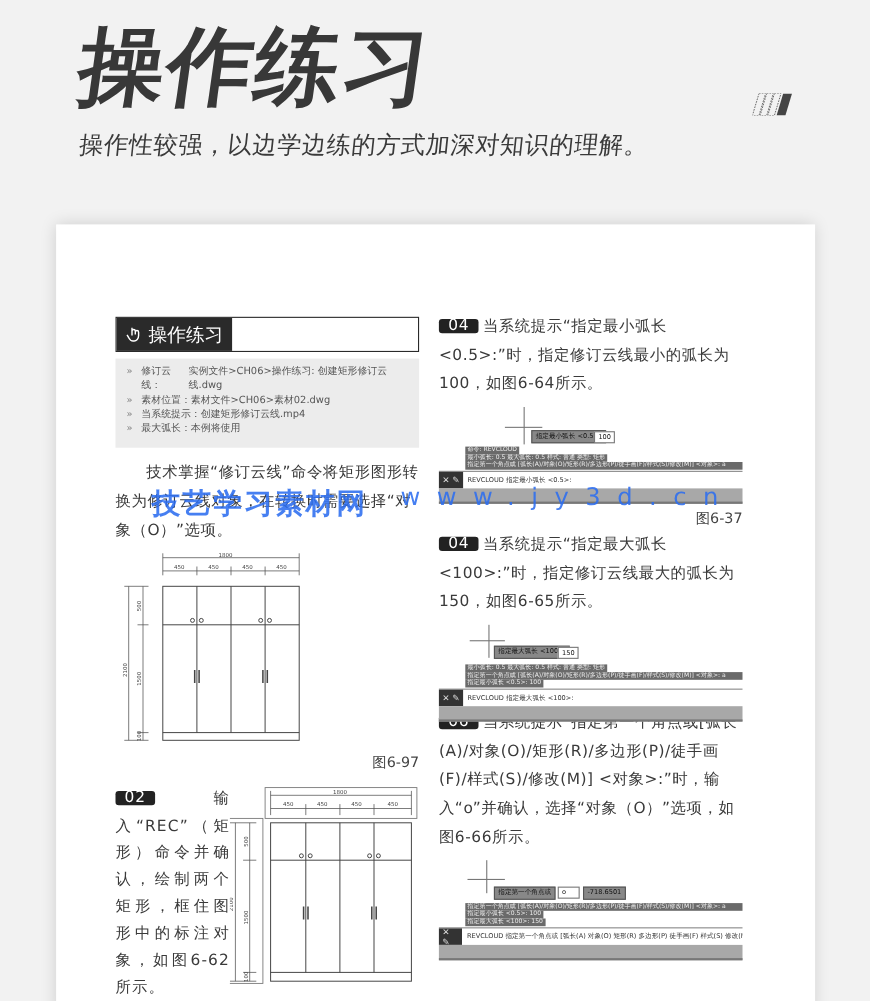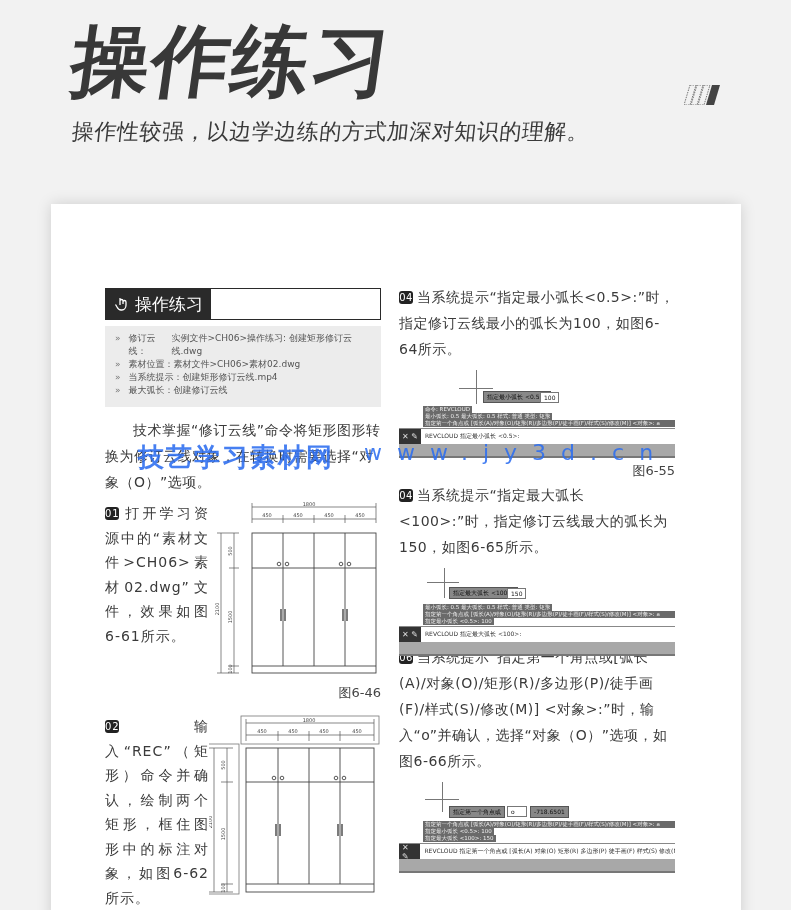--- a/index.html
+++ b/index.html
@@ -17,21 +17,21 @@
 
   .op-header { display: flex; height: 32px; border: 1px solid #2a2a2a; }
   .op-tag { background: #2a2a2a; color: #fff; font-size: 17px; padding: 0 8px; display: flex; align-items: center; gap: 5px; }
   .op-name { flex: 1; font-size: 18px; color: #222; display: flex; align-items: center; padding-left: 8px; }
   .info-box { background: #ececec; padding: 6px 8px 10px 10px; margin-top: 6px; }
   .info-row { font-size: 9px; color: #555; line-height: 13px; display: flex; gap: 8px; }
   .info-row .bullet { color: #777; }
 
   .para { font-size: 14px; line-height: 26px; color: #3a3a3a; letter-spacing: 0.5px; }
   .indent { text-indent: 2em; margin-top: 10px; }
-  .step-num { display: inline-block; background: #222; color: #fff; font-size: 10px; border-radius: 3px; width: 14px; height: 13px; line-height: 13px; text-align: center; margin-right: 4px; vertical-align: 1px; text-indent: 0; }
+  .step-num { display: inline-block; background: #222; color: #fff; font-size: 14px; border-radius: 3px; width: 36px; height: 13px; line-height: 13px; text-align: center; margin-right: 4px; vertical-align: 1px; text-indent: 0; }
 
   .step-block { position: relative; display: flex; }
   .step-text { width: 104px; font-size: 14px; line-height: 24.5px; letter-spacing: 1px; text-align: justify; }
   .fig-caption { font-size: 13px; color: #444; text-align: right; }
 
   .cad-fig { position: relative; width: 276px; height: 68px; margin-top: 8px; }
   .cad-bar { position: absolute; left: 0; width: 276px; height: 16px; background: #fff; border-top: 1px solid #888; display: flex; align-items: center; }
   .cad-bar-icons { background: #333; color: #ddd; font-size: 8px; height: 100%; display: flex; align-items: center; padding: 0 3px; gap: 4px; }
   .cad-bar-text { font-size: 6px; color: #333; padding-left: 4px; white-space: nowrap; overflow: hidden; }
   .cad-gray { position: absolute; left: 0; width: 276px; height: 14px; background: #a8a8a8; border-bottom: 2px solid #777; }
@@ -81,28 +81,27 @@
           <span style="margin-left:-8px">素材文件&gt;CH06&gt;素材02.dwg</span>
         </div>
       <div class="info-row">
           <span class="bullet">»</span>
           <span>当系统提示：</span>
           <span style="margin-left:-8px">创建矩形修订云线.mp4</span>
         </div>
       <div class="info-row">
           <span class="bullet">»</span>
           <span>最大弧长：</span>
-          <span style="margin-left:-8px">创建修订云线</span>
+          <span style="margin-left:-8px">本例将使用</span>
         </div>
     </div>
 
     <p class="para indent">技术掌握“修订云线”命令将矩形图形转换为修订云线对象，在转换时需要选择“对象（O）”选项。</p>
 
     <div class="step-block" style="margin-top:6px">
-      <div class="step-text"><span class="step-num">01</span><span>打开学习资源中的“素材文件&gt;CH06&gt;素材02.dwg”文件，效果如图6-61所示。</span></div>
       <svg width="172" height="175" viewBox="0 0 172 175" style="margin-left:0">
         <g stroke="#555" stroke-width="0.7" fill="none">
           <line x1="43" y1="6" x2="167" y2="6"></line>
             <line x1="43" y1="18" x2="167" y2="18"></line>
           <line x1="43" y1="2" x2="43" y2="22"></line>
             <line x1="74" y1="14" x2="74" y2="22"></line>
             <line x1="105" y1="14" x2="105" y2="22"></line>
             <line x1="136" y1="14" x2="136" y2="22"></line>
             <line x1="167" y1="2" x2="167" y2="22"></line>
           <line x1="12" y1="32" x2="12" y2="172"></line>
@@ -134,21 +133,21 @@
           <text x="89" y="16" text-anchor="middle">450</text>
           <text x="120" y="16" text-anchor="middle">450</text>
           <text x="151" y="16" text-anchor="middle">450</text>
           <text x="0" y="0" transform="translate(10,108) rotate(-90)" text-anchor="middle">2100</text>
           <text x="0" y="0" transform="translate(23,50) rotate(-90)" text-anchor="middle">500</text>
           <text x="0" y="0" transform="translate(23,116) rotate(-90)" text-anchor="middle">1500</text>
           <text x="0" y="0" transform="translate(23,168) rotate(-90)" text-anchor="middle">100</text>
         </g>
       </svg>
     </div>
-    <div class="fig-caption" style="margin-top:8px">图6-46</div>
+    <div class="fig-caption" style="margin-top:8px">图6-97</div>
 
     <div class="step-block" style="margin-top:12px">
       <div class="step-text"><span class="step-num">02</span><span>输入“REC”（矩形）命令并确认，绘制两个矩形，框住图形中的标注对象，如图6-62所示。</span></div>
       <svg width="172" height="182" viewBox="0 0 172 182">
         <g stroke="#777" stroke-width="0.8" fill="none">
           <rect x="32" y="2" width="138" height="28"></rect>
           <rect x="-6" y="30" width="36" height="150"></rect>
         </g>
         <g stroke="#555" stroke-width="0.7" fill="none">
           <line x1="37" y1="9" x2="165" y2="9"></line>
@@ -206,21 +205,21 @@
       <div class="cad-input" style="left:141px;top:22px">100</div>
       <div class="cad-hist" style="top:36px">命令: REVCLOUD</div>
       <div class="cad-hist" style="top:43px">最小弧长: 0.5   最大弧长: 0.5   样式: 普通   类型: 矩形</div>
       <div class="cad-hist" style="top:50px;right:0">指定第一个角点或 [弧长(A)/对象(O)/矩形(R)/多边形(P)/徒手画(F)/样式(S)/修改(M)] &lt;对象&gt;: a</div>
       <div class="cad-bar" style="top:58px">
         <div class="cad-bar-icons">✕ ✎</div>
         <div class="cad-bar-text">REVCLOUD 指定最小弧长 &lt;0.5&gt;:</div>
       </div>
       <div class="cad-gray" style="top:74px"></div>
     </div>
-    <div class="fig-caption" style="margin-top:20px">图6-55</div>
+    <div class="fig-caption" style="margin-top:20px">图6-37</div>
 
     <p class="para" style="margin-top:2px"><span class="step-num">04</span><span>当系统提示“指定最大弧长&lt;100&gt;:”时，指定修订云线最大的弧长为150，如图6-65所示。</span></p>
     <div class="cad-fig" style="height:72px">
       <div class="crosshair-h" style="left:28px;top:14px;width:32px"></div>
       <div class="crosshair-v" style="left:45px;top:0px;height:30px"></div>
       <div class="cad-tip" style="left:50px;top:19px">指定最大弧长 &lt;100&gt;:</div>
       <div class="cad-input" style="left:108px;top:20px">150</div>
       <div class="cad-hist" style="top:36px">最小弧长: 0.5   最大弧长: 0.5   样式: 普通   类型: 矩形</div>
       <div class="cad-hist" style="top:43px;right:0">指定第一个角点或 [弧长(A)/对象(O)/矩形(R)/多边形(P)/徒手画(F)/样式(S)/修改(M)] &lt;对象&gt;: a</div>
       <div class="cad-hist" style="top:50px">指定最小弧长 &lt;0.5&gt;: 100</div>

